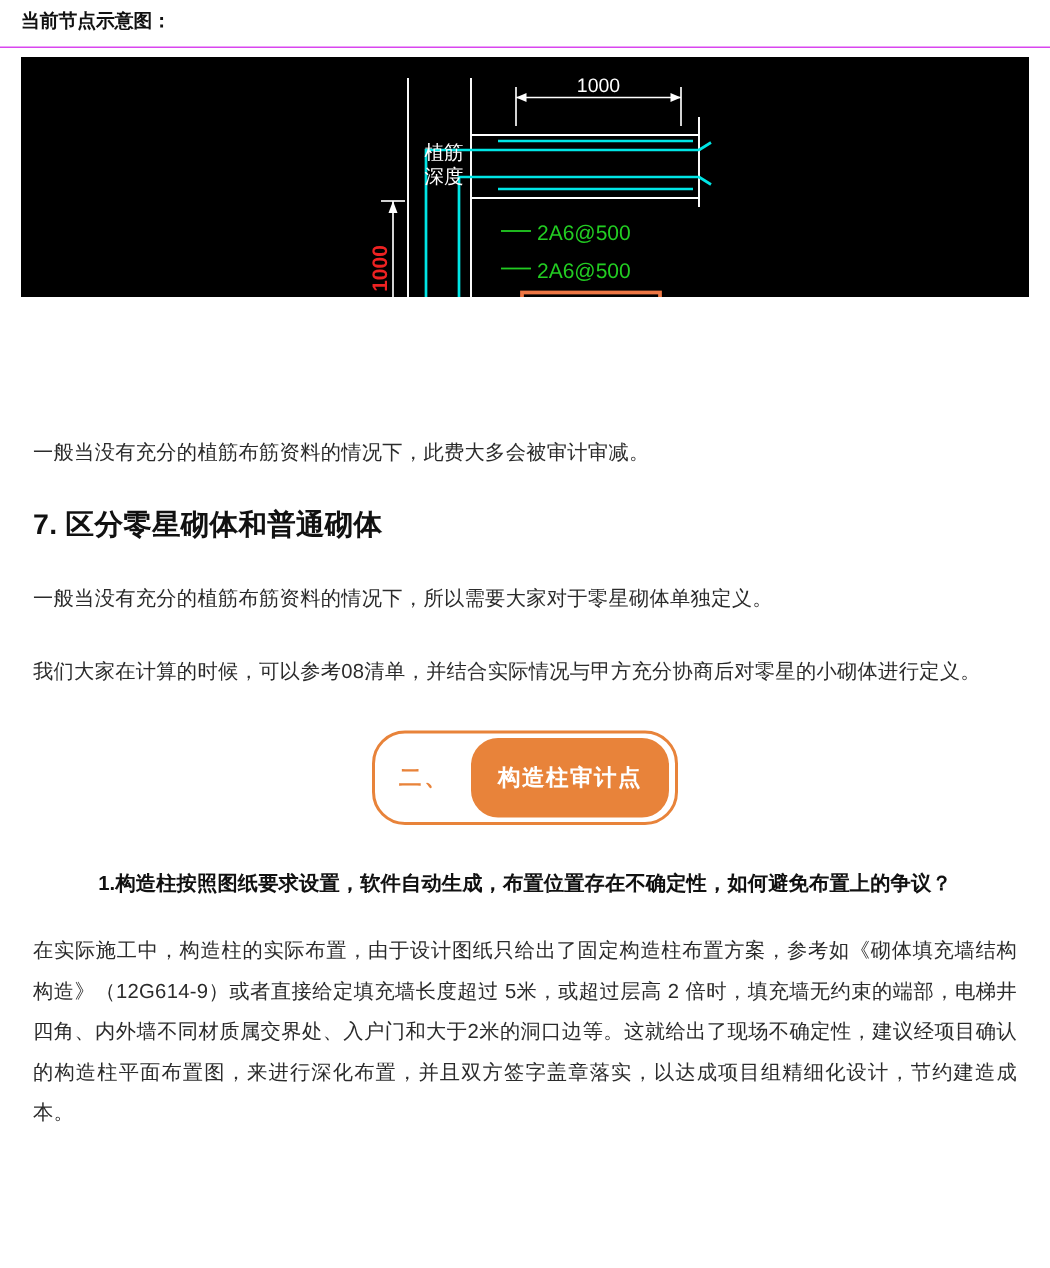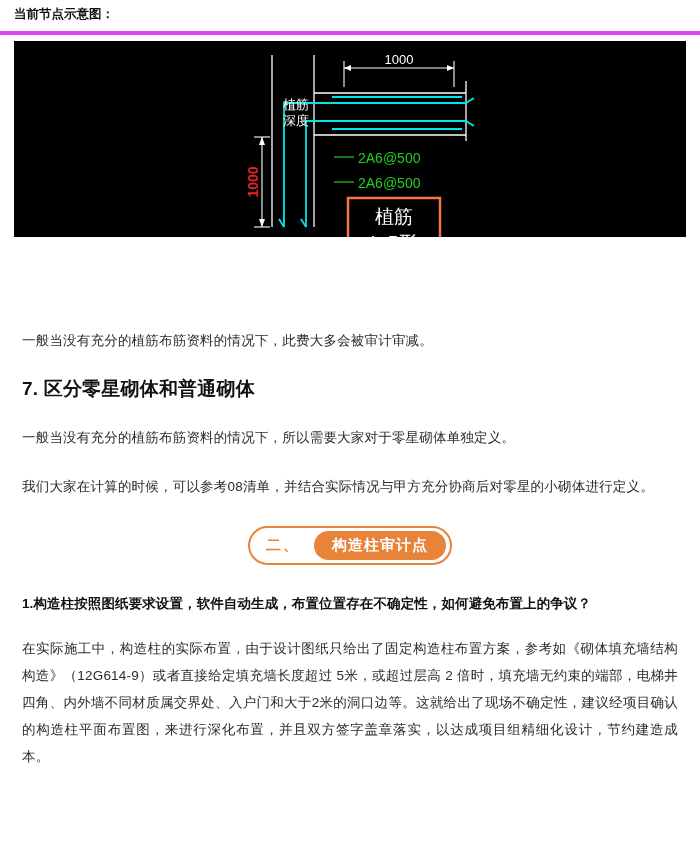--- a/index.html
+++ b/index.html
@@ -17,27 +17,27 @@
   }
   .page {
     width: 700px;
     box-sizing: border-box;
   }
   .caption-bar {
     padding: 6px 14px 8px 14px;
     font-size: 12.5px;
     font-weight: bold;
     color: #111111;
-    border-bottom: 4px solid #d946ef;
+    border-bottom: 1px solid #d946ef;
   }
   
   .figure-wrap {
     margin: 6px 14px 0 14px;
     background: #000000;
-    height: 196px;
+    height: 160px;
     position: relative;
     overflow: hidden;
   }
   .fig-svg { display:block; }
   
   .content {
     padding: 0 22px;
   }
   .gap-after-figure { height: 74px; }
   p.para {
@@ -76,29 +76,30 @@
     font-weight: bold;
     letter-spacing: 2px;
     padding-right: 14px;
   }
   .banner-pill {
     background: #e8833a;
     color: #ffffff;
     font-size: 15px;
     font-weight: bold;
     border-radius: 18px;
-    padding: 5px 18px;
+    padding: 17px 18px;
     letter-spacing: 1px;
   }
   .q-heading {
     font-size: 13.5px;
     font-weight: bold;
     color: #111111;
     margin: 0 0 22px 0;
     letter-spacing: 0.1px;
+    text-align: center;
   }
 </style>
 </head>
 <body>
 
 <div class="page">
 
   <div class="caption-bar">
     <span>当前节点示意图：</span>
   </div>

